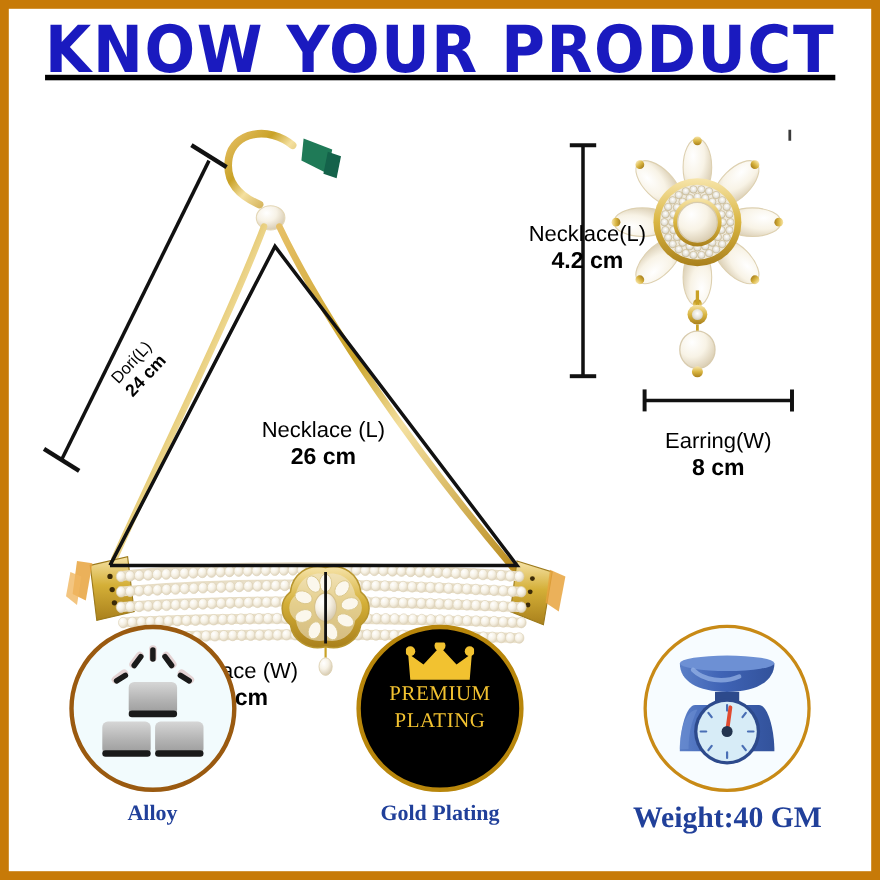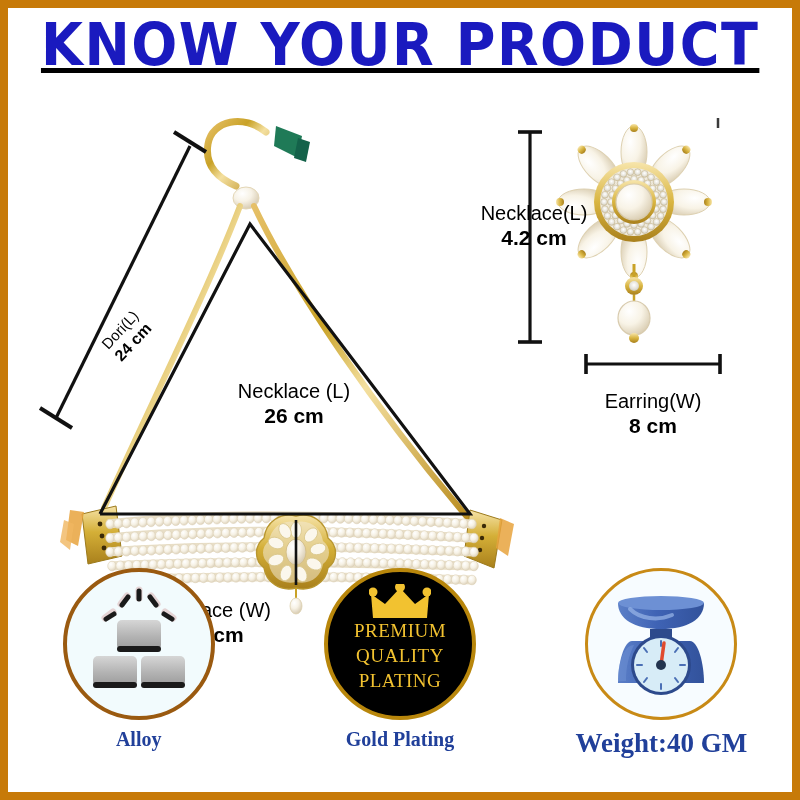--- a/index.html
+++ b/index.html
@@ -647,21 +647,20 @@
     <div class="badge">
       <div class="badge-circle circle-gold">
         <svg class="crown" width="62" height="38" viewBox="0 0 62 38">
           <path d="M4 34 L2 10 L16 20 L31 4 L46 20 L60 10 L58 34 Z" fill="#f2c230"></path>
           <circle cx="4" cy="8" r="4.5" fill="#f2c230"></circle>
           <circle cx="31" cy="3" r="5" fill="#f2c230"></circle>
           <circle cx="58" cy="8" r="4.5" fill="#f2c230"></circle>
         </svg>
         <div class="gp-text">
           <div>PREMIUM</div>
-          <div>QUALITY</div>
           <div>PLATING</div>
         </div>
       </div>
       <div class="badge-label">Gold Plating</div>
     </div>
 
     <div class="badge">
       <div class="badge-circle circle-weight">
         <svg width="122" height="122" viewBox="0 0 122 122">
           <defs>

